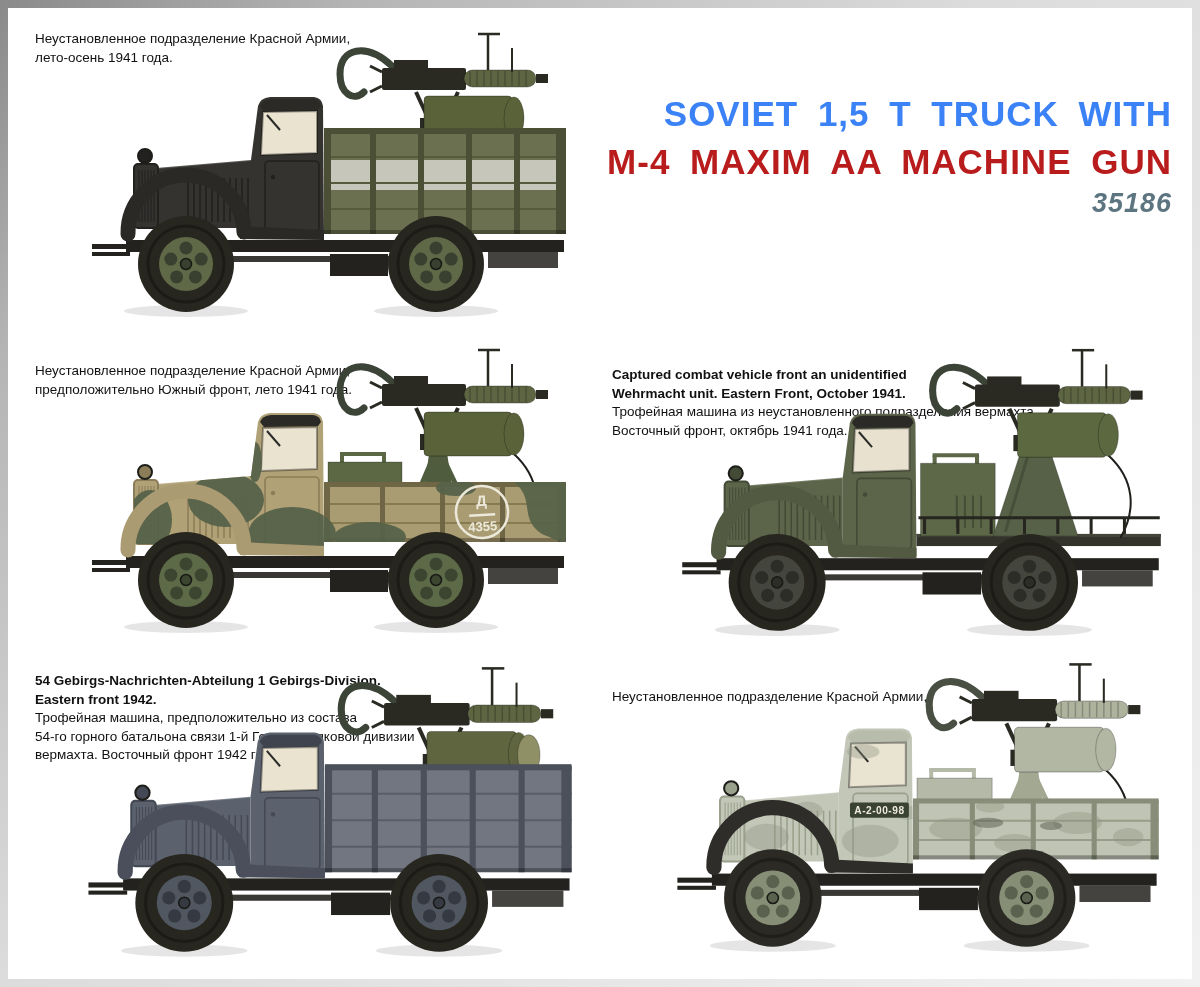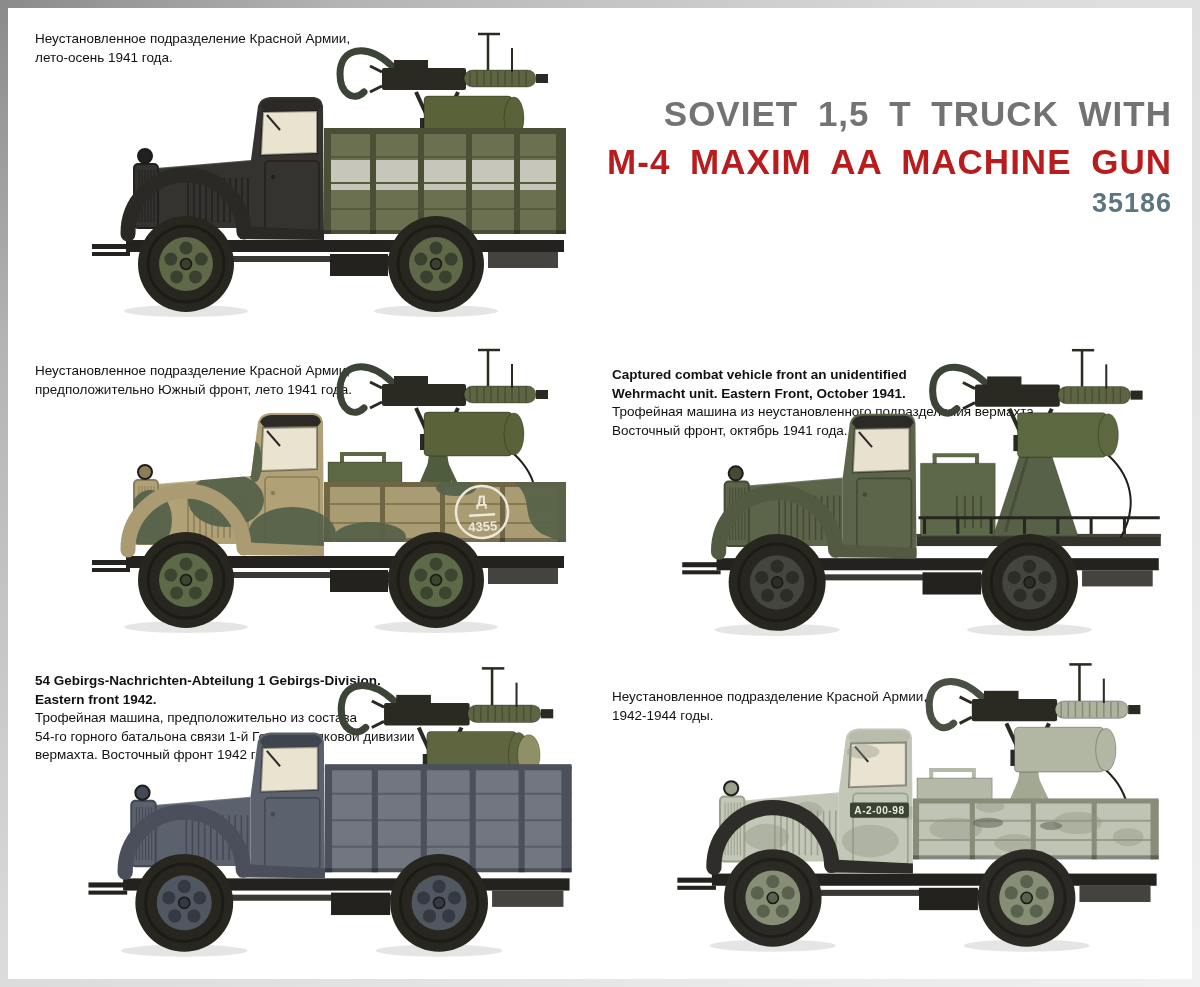--- a/index.html
+++ b/index.html
@@ -10,30 +10,30 @@
   .page{
     position:relative;width:100%;height:100%;background:#ffffff;overflow:hidden;
     font-family:"Liberation Sans","DejaVu Sans",sans-serif;color:#111;
   }
   .caption{position:absolute;white-space:nowrap;}
   .cap-en{font-weight:bold;font-size:13.5px;line-height:18.5px;}
   .cap-ru{font-size:13.5px;line-height:18.5px;}
   .truck{position:absolute;}
   .header{position:absolute;left:552px;top:82px;width:612px;text-align:right;}
   .title-line{font-weight:bold;font-size:35px;line-height:48px;letter-spacing:1px;word-spacing:9px;white-space:nowrap;}
-  .kit-number{font-weight:bold;font-size:27px;line-height:30px;letter-spacing:1px;margin-top:2px;}
+  .kit-number{font-weight:bold;font-size:27px;line-height:30px;letter-spacing:1px;margin-top:2px;font-style:italic;}
 </style>
 </head>
 <body>
 
 <div class="frame">
   <div class="page">
 
     <div class="header">
-      <div class="title-line" id="title1" style="color: #737373;">SOVIET 1,5 T TRUCK WITH</div>
+      <div class="title-line" id="title1" style="color: #3b82f6;">SOVIET 1,5 T TRUCK WITH</div>
       <div class="title-line" id="title2" style="color: #b91c1c;">M-4 MAXIM AA MACHINE GUN</div>
       <div class="kit-number" id="kitnum" style="color: rgb(93, 117, 128);">35186</div>
     </div>
 
     <div class="caption" style="left:27px;top:22px">
       <div class="cap-ru">Неустановленное подразделение Красной Армии,</div>
       <div class="cap-ru">лето-осень 1941 года.</div>
     </div>
     <svg class="truck" id="truck-0" style="left:60px;top:12px" width="520" height="300" viewBox="0 0 520 300">
         <ellipse cx="118" cy="291" rx="62" ry="6" fill="rgba(0,0,0,0.10)"></ellipse>
@@ -471,21 +471,20 @@
         <circle cx="377.4" cy="256.9" r="6.5" fill="#353a42"></circle>
         <circle cx="358.6" cy="256.9" r="6.5" fill="#353a42"></circle>
         <circle cx="352.8" cy="239.1" r="6.5" fill="#353a42"></circle>
         <circle cx="368" cy="244" r="5.5" fill="#353a42" stroke="#191915" stroke-width="1.5"></circle>
         <path d="M 60 214 A 58 58 0 0 1 176 212" stroke="#4a4f5b" stroke-width="15" fill="none" stroke-linecap="round"></path>
         <polygon points="172,206 256,210 256,220 172,219" fill="#4a4f5b"></polygon>
       </svg>
 
     <div class="caption" style="left:604px;top:680px">
       <div class="cap-ru">Неустановленное подразделение Красной Армии,</div>
-      <div class="cap-ru">1942-1944 годы.</div>
     </div>
     <svg class="truck" id="truck-4" style="left:645px;top:642px" width="528" height="305" viewBox="0 0 520 300">
         <defs>
           <clipPath id="clip4">
       <polygon points="88,148 183,140 183,208 88,208"></polygon>
       <path d="M 183 218 L 183 140 L 190 86 Q 192 78 202 77 L 246 77 Q 254 78 255 86 L 256 218 Z"></path>
       <rect x="66" y="144" width="24" height="64"></rect>
       <rect x="256" y="146" width="242" height="60"></rect>
     </clipPath>
         </defs>

